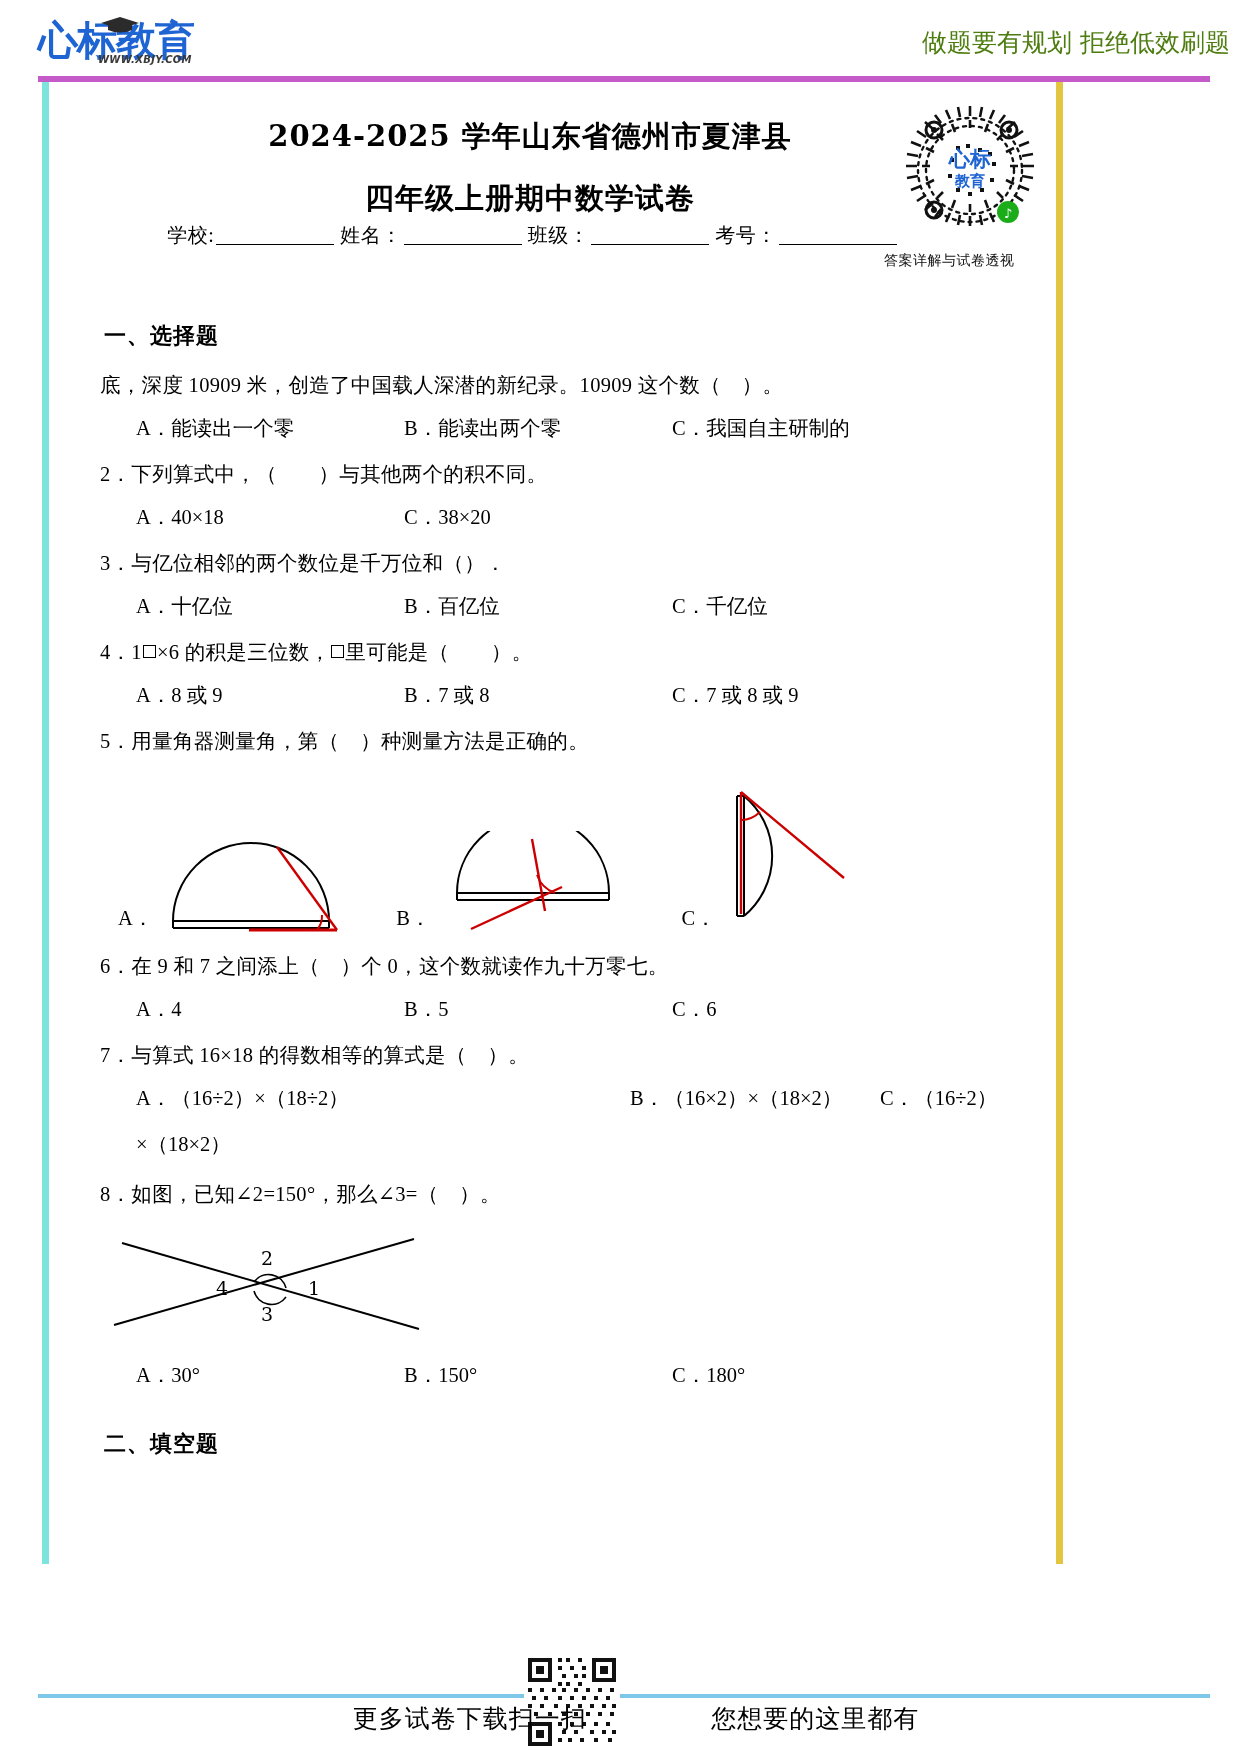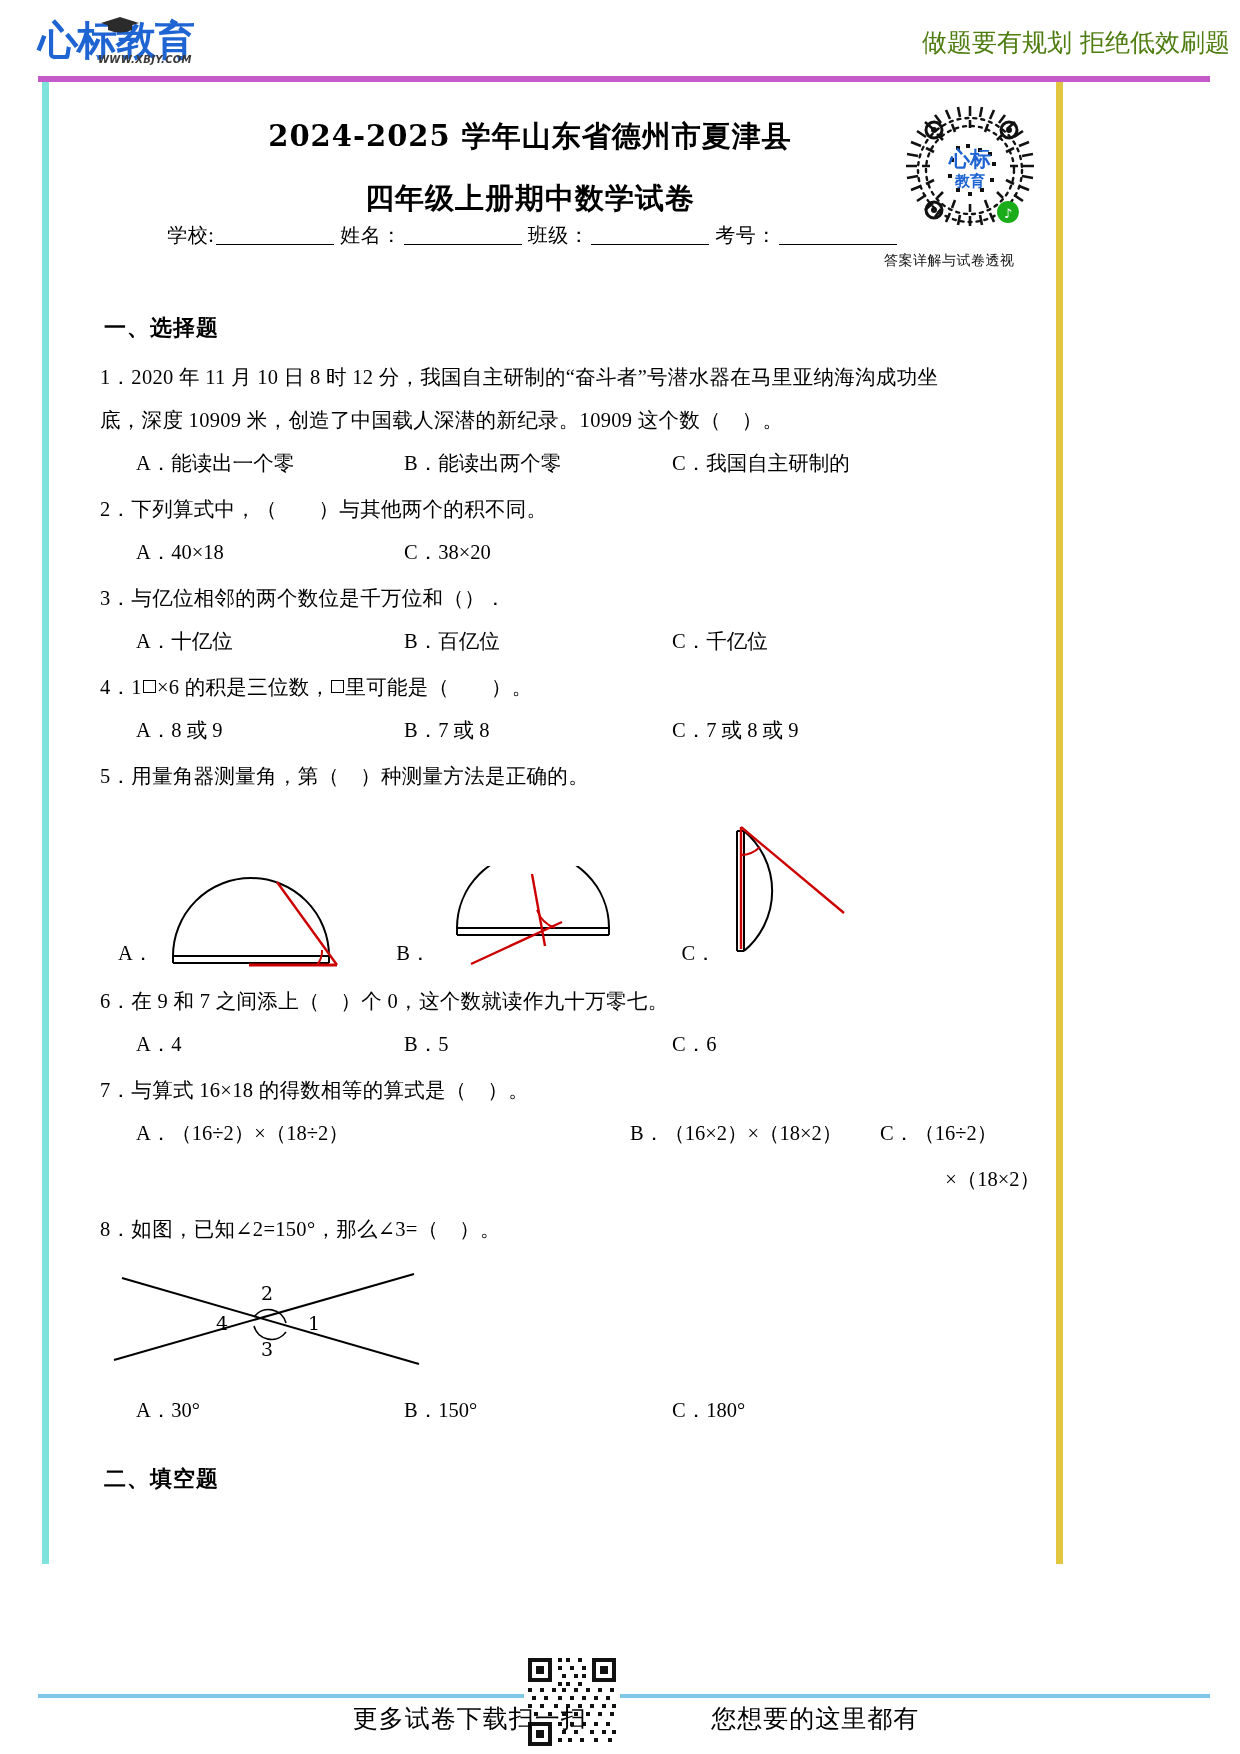--- a/index.html
+++ b/index.html
@@ -84,33 +84,33 @@
   .qr-caption{
     position:absolute;left:884px;top:252px;width:175px;text-align:left;
     font-size:14px;color:#111;letter-spacing:0.5px;
   }
   
   .content{
     position:absolute;left:100px;top:305px;width:940px;
   }
   .sec-head{
     font-family:"DejaVu Serif","Liberation Serif",serif;
-    font-weight:bold;font-size:22px;margin:8px 0 14px 4px;letter-spacing:1px;
+    font-weight:bold;font-size:22px;margin:16px 0 14px 4px;letter-spacing:1px;
   }
   .q{
     font-size:20.5px;line-height:41px;margin:0 0 2px 0;
     letter-spacing:0.3px;
   }
   .q-stem{margin-bottom:2px;}
   .opts{
     display:flex;margin:0 0 6px 0;font-size:20.5px;line-height:40px;
   }
   .opt{width:268px;padding-left:36px;box-sizing:border-box;}
   .opt.wide{width:auto;padding-left:36px;}
-  .opt-cont{padding-left:36px;font-size:20.5px;line-height:40px;text-align:right;}
+  .opt-cont{padding-left:36px;font-size:20.5px;line-height:40px;}
   .sq{
     display:inline-block;width:11px;height:11px;border:1.4px solid #000;
     vertical-align:1px;margin:0 1px;
   }
   
   .prot-row{
     display:flex;align-items:flex-end;margin:14px 0 10px 0;height:160px;
   }
   .prot-cell{display:flex;align-items:flex-end;}
   .prot-lbl{font-size:20.5px;margin-right:6px;padding-bottom:4px;}
@@ -197,21 +197,20 @@
     <text x="108" y="118" font-family="DejaVu Sans, sans-serif" font-size="13" fill="#fff" text-anchor="middle">♪</text>
   </svg>
 </div>
 <div class="qr-caption">答案详解与试卷透视</div>
 
 <div class="content">
 
   <div class="sec-head">一、选择题</div>
 
   <div>
-    <div class="q q-stem">1．2020 年 11 月 10 日 8 时 12 分，我国自主研制的“奋斗者”号潜水器在马里亚纳海沟成功坐</div>
     <div class="q q-stem">底，深度 10909 米，创造了中国载人深潜的新纪录。10909 这个数（　）。</div>
     <div class="opts">
       <div class="opt">A．能读出一个零</div>
       <div class="opt">B．能读出两个零</div>
       <div class="opt wide">C．我国自主研制的</div>
     </div>
   </div>
 
   <div>
     <div class="q q-stem">2．下列算式中，（　　）与其他两个的积不同。</div>

